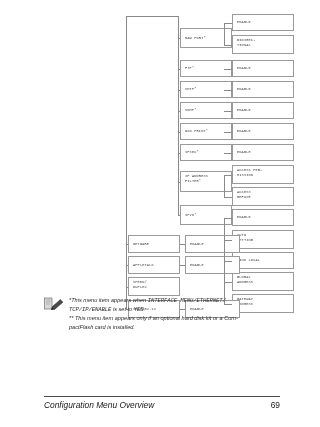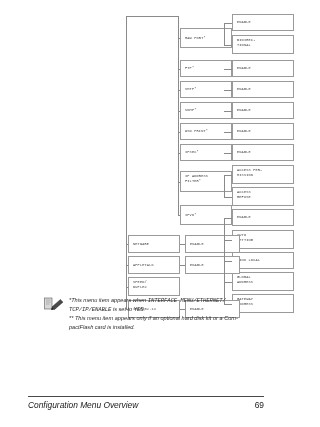--- a/index.html
+++ b/index.html
@@ -81,21 +81,21 @@
   #note-body .mono {
     font-family: "Liberation Mono", monospace;
     font-style: italic;
     letter-spacing: -0.1px;
   }
   .note-line { display: block; }
 
   
   #footer {
     position: absolute;
-    left: 28px;
+    left: 44px;
     top: 396px;
     width: 236px;
   }
   #footer-rule {
     height: 1px;
     background: #4a4a4a;
     margin-bottom: 3px;
   }
   #footer-row {
     display: flex;

